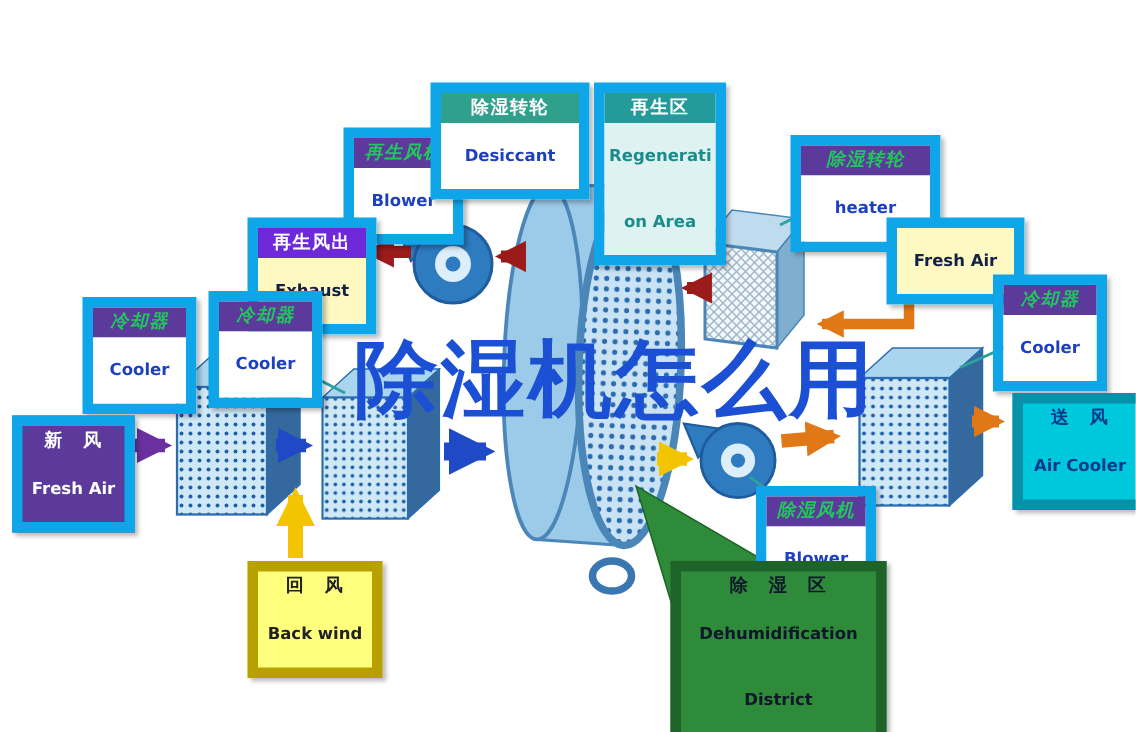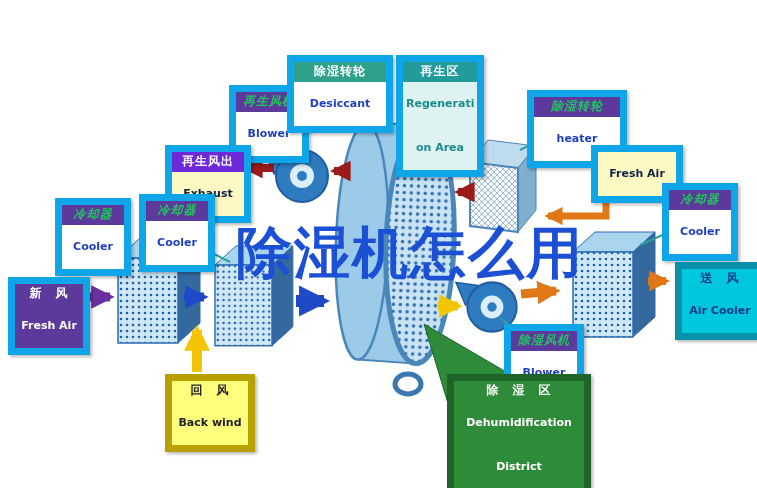--- a/index.html
+++ b/index.html
@@ -31,21 +31,21 @@
   .st-purple{background:#5b3a9b;color:#ffffff;}
   .st-purple .zh,.st-purple .en{background:transparent;color:#ffffff;}
   
   .st-cyan{background:#00c8dc;border-color:#0891a8;}
   .st-cyan .zh,.st-cyan .en{color:#083a8c;}
   
   .st-yellow{background:#ffff7e;border-color:#b8a000;}
   .st-yellow .zh,.st-yellow .en{color:#222222;}
   
   .st-green{background:#2e8b3a;border-color:#1e6428;}
-  .st-green .zh,.st-green .en{color:#ffffff;text-align:center;}
+  .st-green .zh,.st-green .en{color:#0f172a;text-align:center;}
   .title{
     position:absolute;left:236px;top:216px;z-index:5;
     font-size:56px;font-weight:bold;color:#1c50d4;letter-spacing:2px;white-space:nowrap;
   }
 </style>
 </head>
 <body>
 
 <div class="stage">
 

